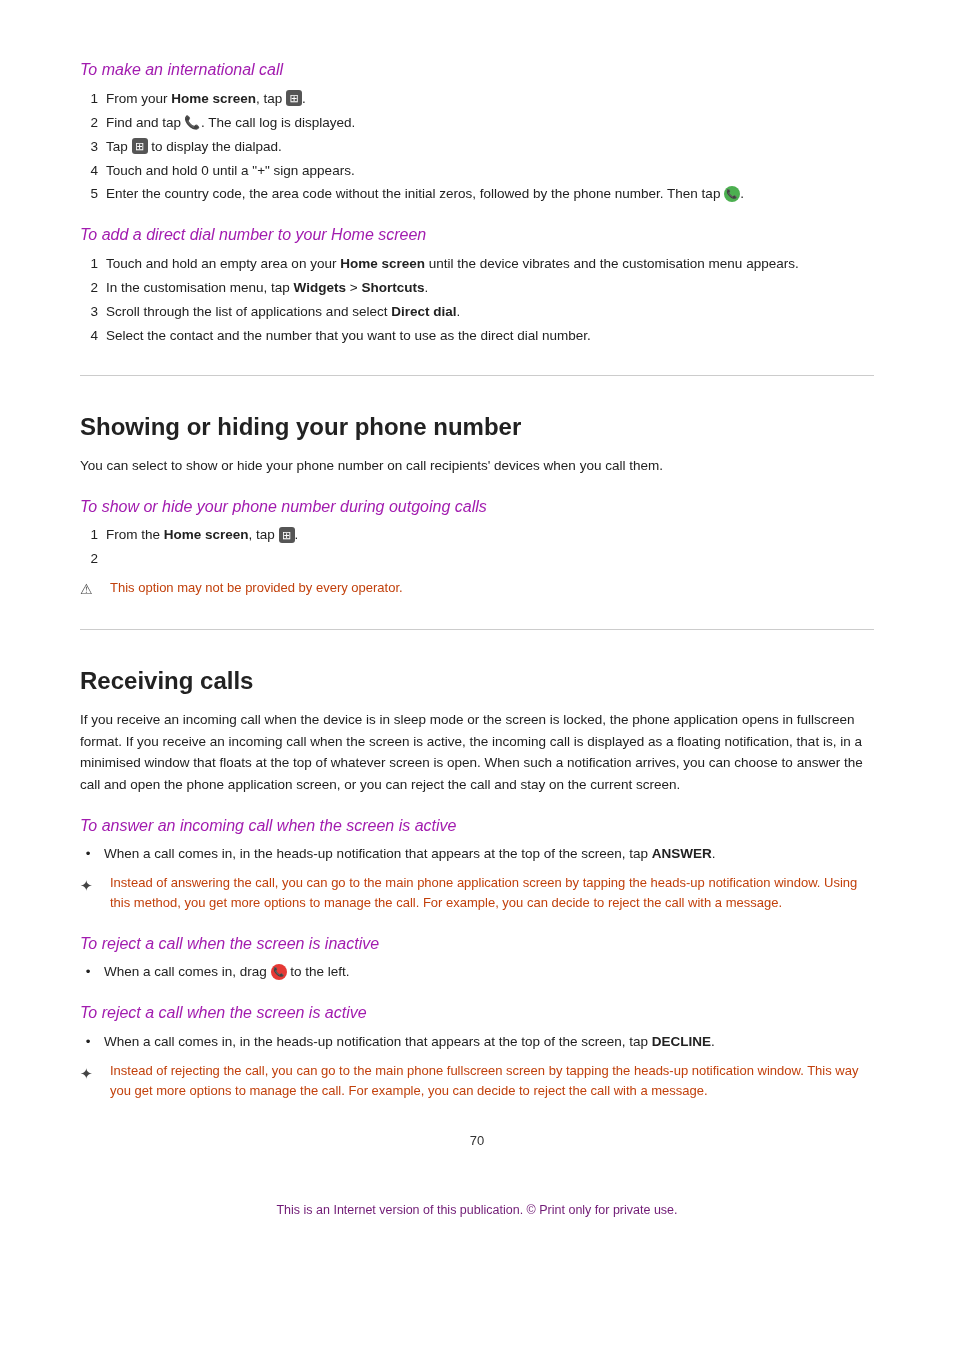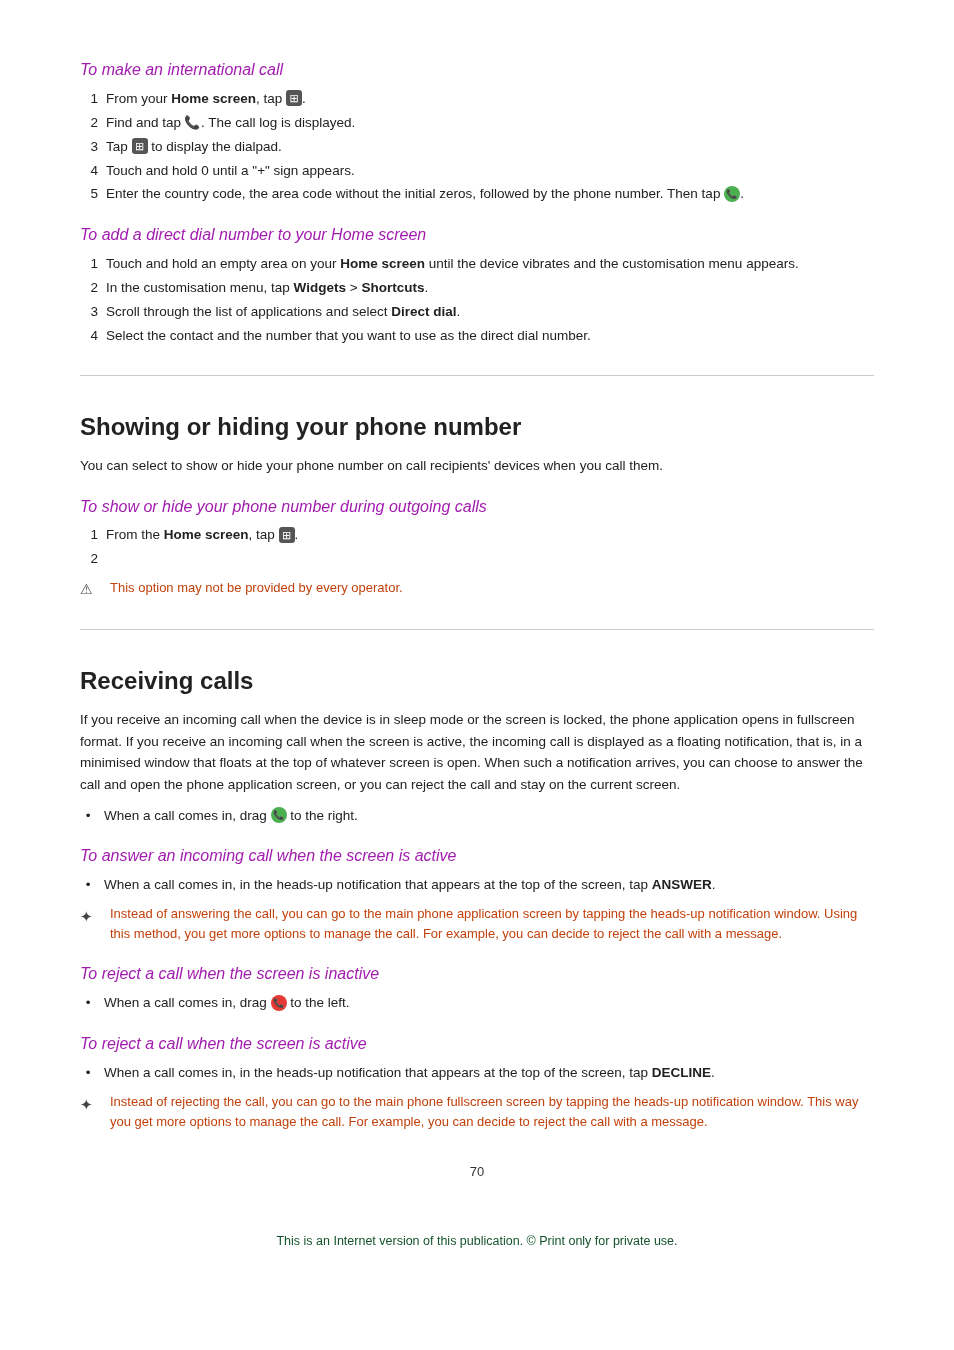--- a/index.html
+++ b/index.html
@@ -125,21 +125,21 @@
       text-align: center;
     }
     .divider {
       border: none;
       border-top: 1px solid #ccc;
       margin: 28px 0 18px 0;
     }
     .page-footer {
       text-align: center;
       margin-top: 50px;
-      color: #14532d;
+      color: #701a75;
       font-size: 12.5px;
     }
     .page-number {
       text-align: center;
       margin-top: 30px;
       font-size: 13px;
       color: #333;
     }
   </style>
 </head>
@@ -213,25 +213,20 @@
     <span class="note-text">This option may not be provided by every operator.</span>
   </div>
 </div>
 
 <hr class="divider">
 
 <div>
   <div class="section-heading">Receiving calls</div>
   <p class="para">If you receive an incoming call when the device is in sleep mode or the screen is locked, the phone application opens in fullscreen format. If you receive an incoming call when the screen is active, the incoming call is displayed as a floating notification, that is, in a minimised window that floats at the top of whatever screen is open. When such a notification arrives, you can choose to answer the call and open the phone application screen, or you can reject the call and stay on the current screen.</p>
 
-  <ul class="bullet">
-    <li>
-      <span>When a call comes in, drag <span class="icon-circle icon-phone-green"></span> to the right.</span>
-    </li>
-  </ul>
 
   <div class="sub-heading">To answer an incoming call when the screen is active</div>
   <ul class="bullet">
     <li>
       <span>When a call comes in, in the heads-up notification that appears at the top of the screen, tap <span class="bold">ANSWER</span>.</span>
     </li>
   </ul>
   <div class="note-block">
     <span class="note-icon" style="font-size:15px;">✦</span>
     <span class="note-text">Instead of answering the call, you can go to the main phone application screen by tapping the heads-up notification window. Using this method, you get more options to manage the call. For example, you can decide to reject the call with a message.</span>

